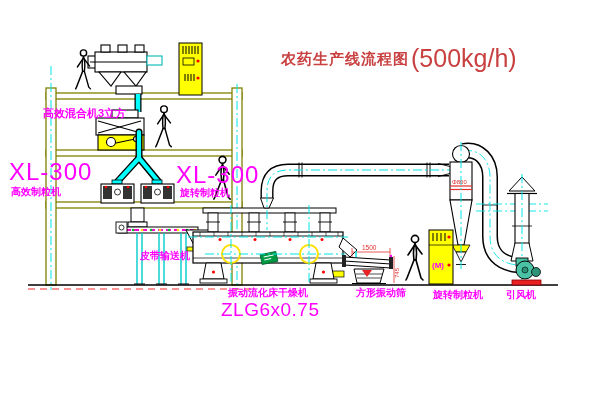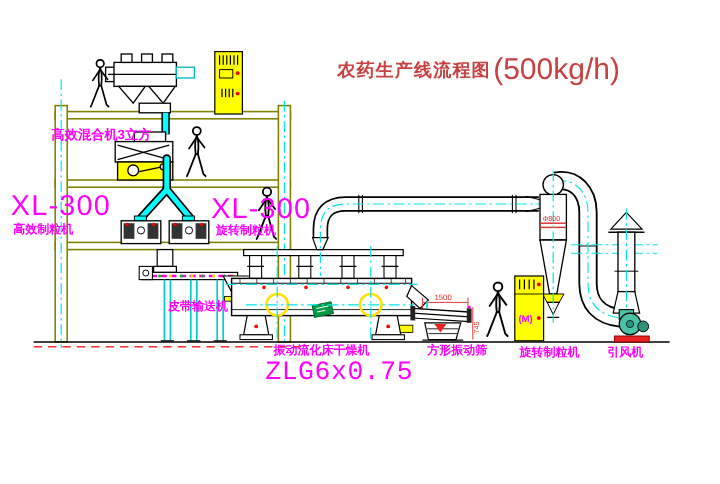--- a/index.html
+++ b/index.html
@@ -5,21 +5,21 @@
   html,body{margin:0;padding:0;background:#ffffff;}
   .canvas{position:relative;width:600px;height:403px;background:#ffffff;overflow:hidden;
           font-family:"Liberation Sans",sans-serif;}
   .canvas svg{position:absolute;left:0;top:0;}
   svg text{font-family:"Liberation Sans",sans-serif;}
   .lbl{position:absolute;white-space:nowrap;line-height:1;}
   .mag{color:#FF00FF;}
   .s10{font-size:10px;font-weight:700;letter-spacing:0px;}
   .s11{font-size:11px;font-weight:700;}
   .model-big{font-size:24px;font-weight:400;letter-spacing:1px;}
-  .model-mid{font-size:22px;font-weight:400;letter-spacing:0.5px;font-family:Liberation Mono, monospace;}
+  .model-mid{font-size:19px;font-weight:400;letter-spacing:0.5px;}
   .title{left:281px;top:46px;display:flex;align-items:center;color:#C94040;}
   .title .main{font-size:15px;font-weight:700;letter-spacing:1px;}
   .title .cap{font-size:25px;font-weight:400;margin-left:2px;}
 </style>
 </head>
 <body>
 
 <div class="canvas">
 
 <svg width="600" height="403" viewBox="0 0 600 403">

